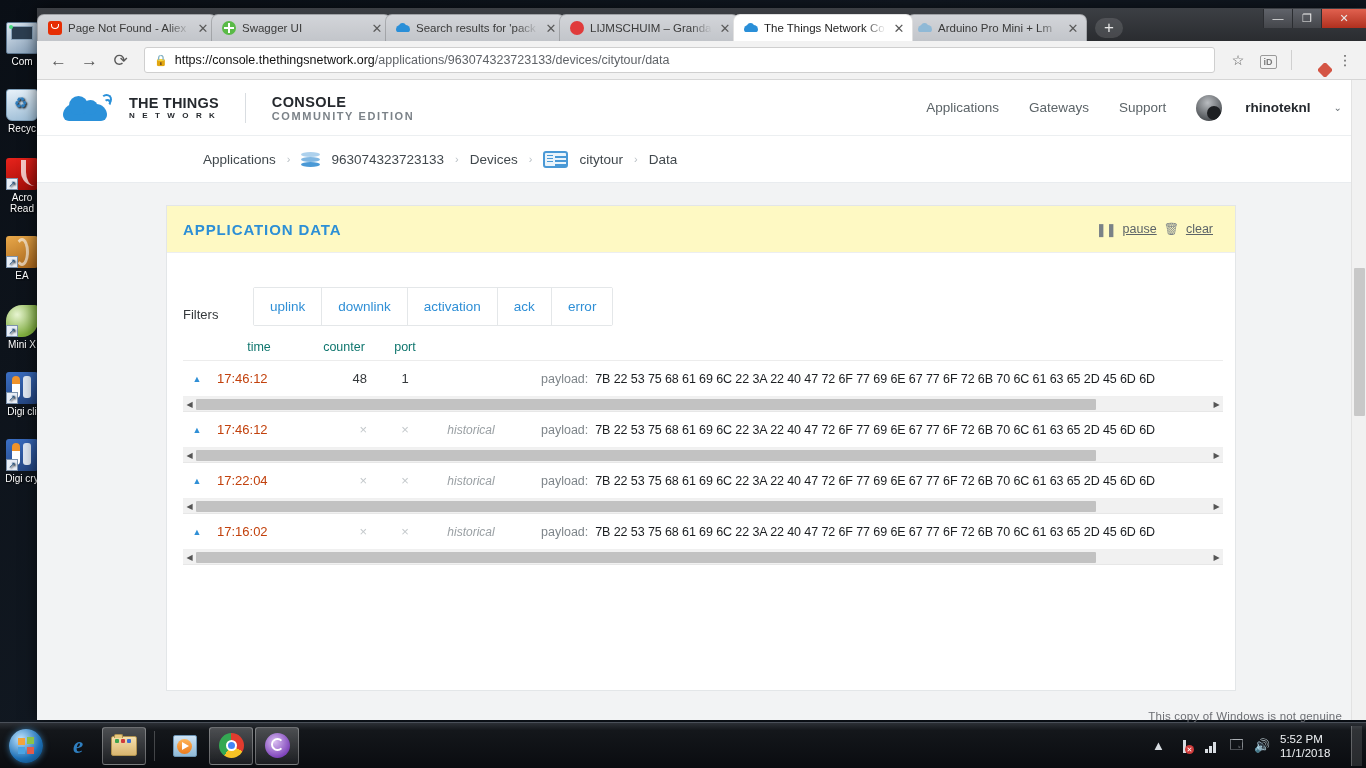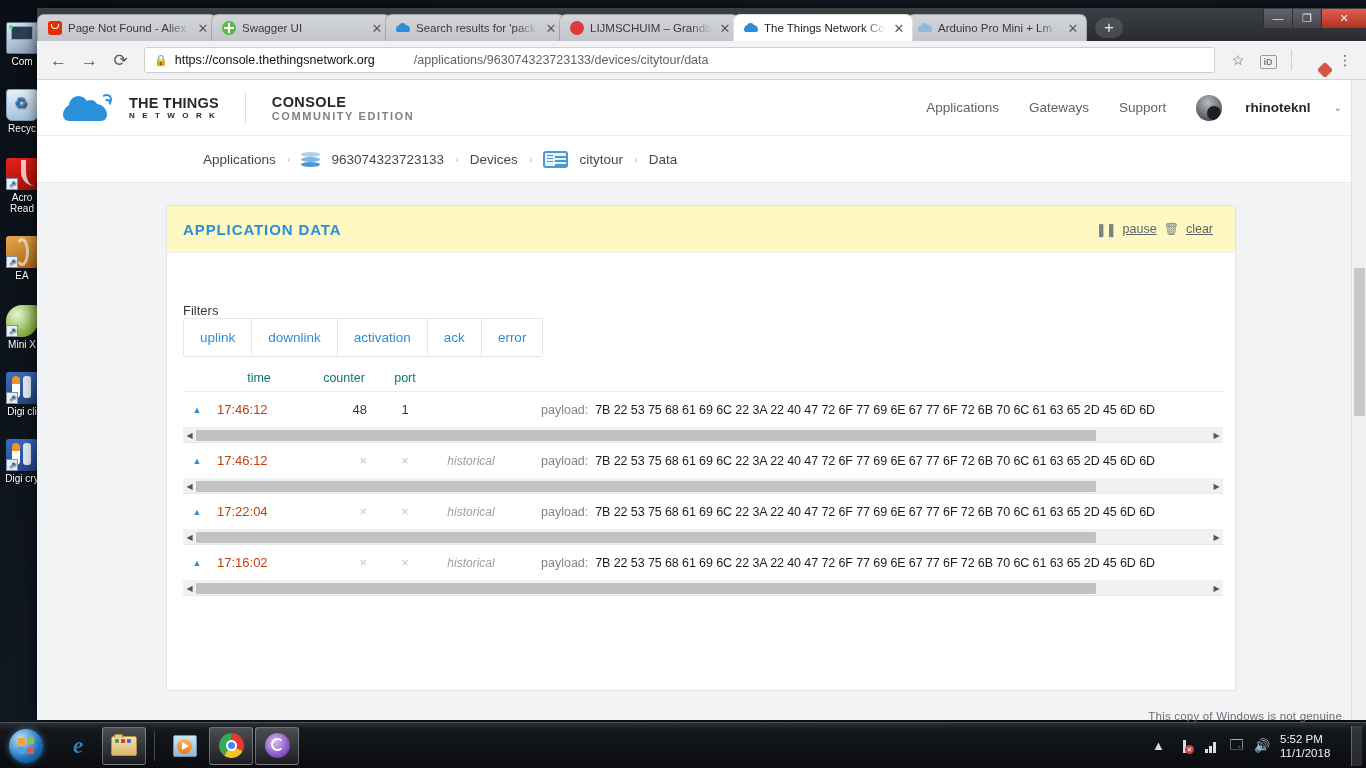--- a/index.html
+++ b/index.html
@@ -95,21 +95,21 @@
     color: #5a5a5a; font-size: 17px; text-align: center; line-height: 27px;
   }
   .omnibox {
     flex: 1 1 auto; height: 26px; margin: 0 6px;
     background: #fff; border: 1px solid #cfcfcf; border-radius: 3px;
     display: flex; align-items: center; padding: 0 9px; gap: 7px;
     font-size: 12.5px; color: #222;
   }
   .lock { color: #3a3a3a; font-size: 11px; }
   .omnibox .url .dom { color: #111; }
-  .omnibox .url .rest { color: #5f6368; padding-left: 39px; }
+  .omnibox .url .rest { color: #5f6368; }
   .tb-ico { width: 26px; text-align: center; color: #5a5a5a; font-size: 14px; }
   .orcid {
     border: 1px solid #9a9a9a; border-radius: 2px; font-size: 9px;
     font-weight: bold; color: #7a7a7a; padding: 1px 3px;
   }
   .avatar-tb {
     width: 20px; height: 20px; border-radius: 50%;
     background: radial-gradient(circle at 40% 35%, #9ec8e8, #2a6ca8 70%);
     position: relative; overflow: hidden;
   }
@@ -190,21 +190,21 @@
   }
   .card-actions {
     margin-left: auto; display: flex; align-items: center; gap: 7px;
     font-size: 12.5px; color: #5c6468;
   }
   .card-actions a { color: #5c6468; text-decoration: underline; }
   .pause-ico { letter-spacing:-1px; font-size: 13px; color:#7a8287; }
   .trash-ico { font-size: 12px; color:#7a8287; }
 
   .filters-row {
-    display: flex; align-items: flex-start; padding: 34px 0 0 16px; flex-direction: column;
+    display: flex; align-items: center; padding: 34px 0 0 16px;
   }
   .filters-label { font-size: 13px; color: #35393c; width: 70px; padding-top: 16px;}
   .filters-box { display: flex; border: 1px solid #e4e7e9; border-radius: 2px; }
   .filter-btn {
     padding: 11px 16px; font-size: 13.5px; color: #2f8fd6;
     border-right: 1px solid #e4e7e9; background: #fff;
   }
   .filter-btn:last-child { border-right: none; }
 
   .tbl-head {

